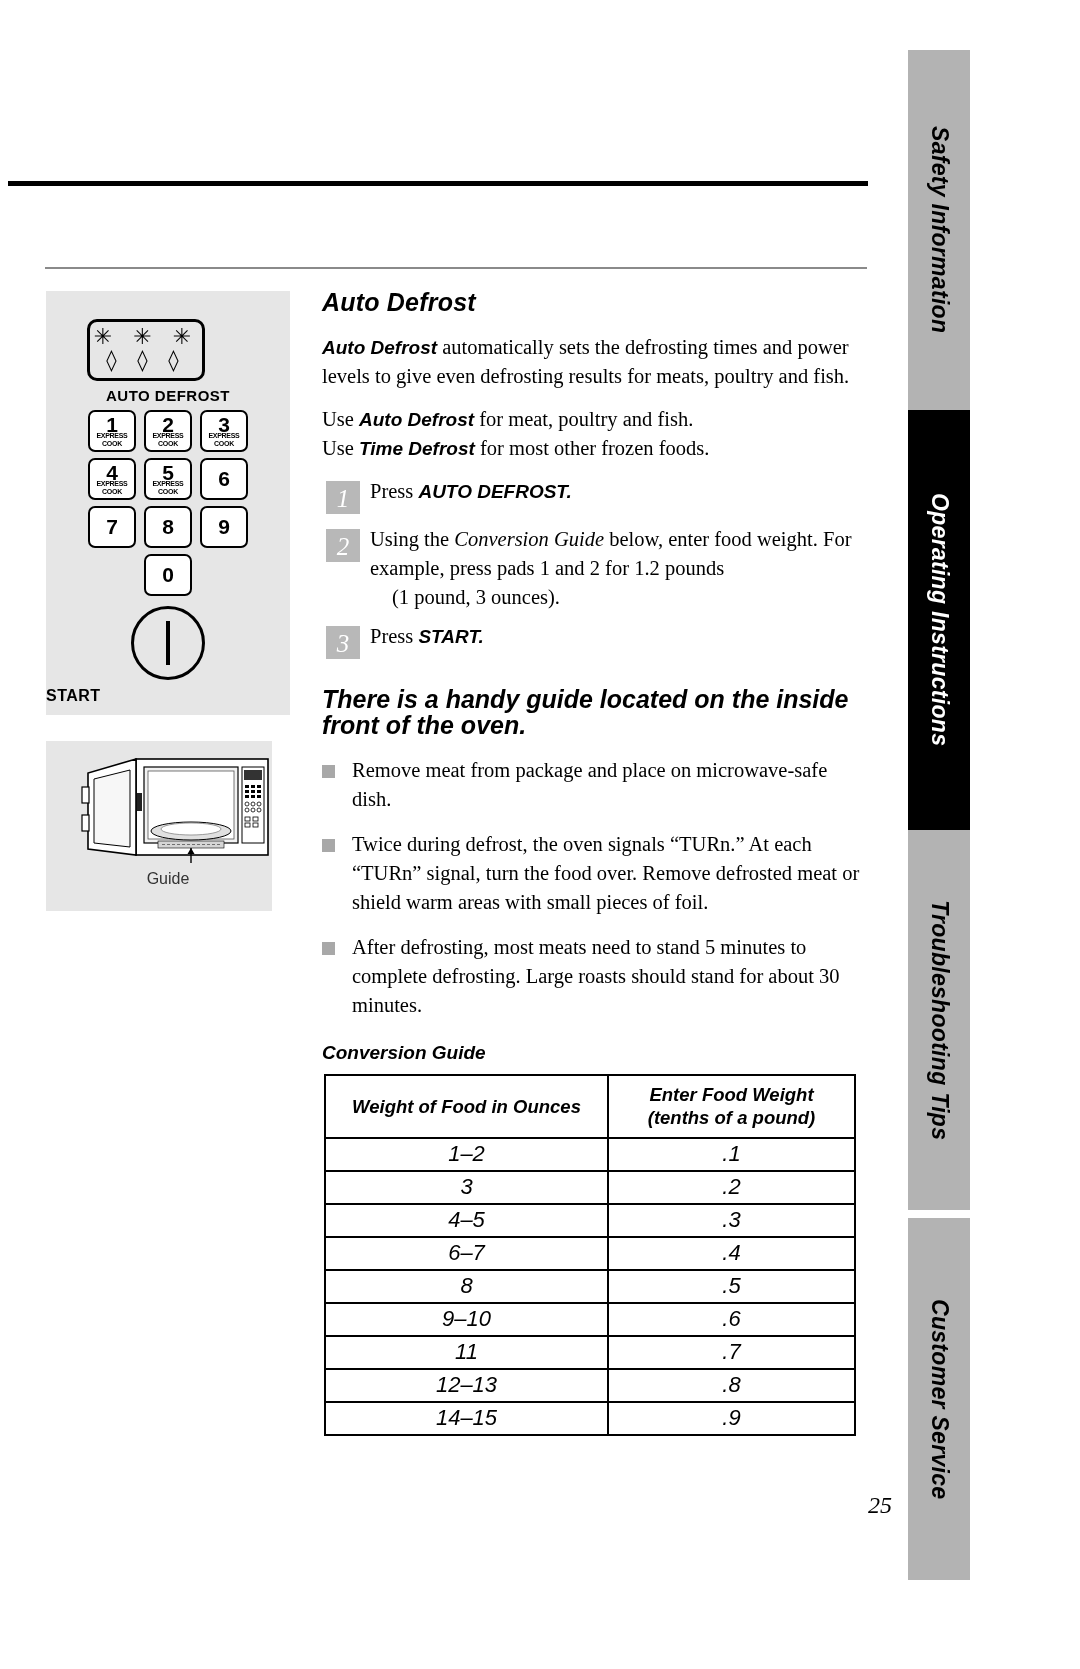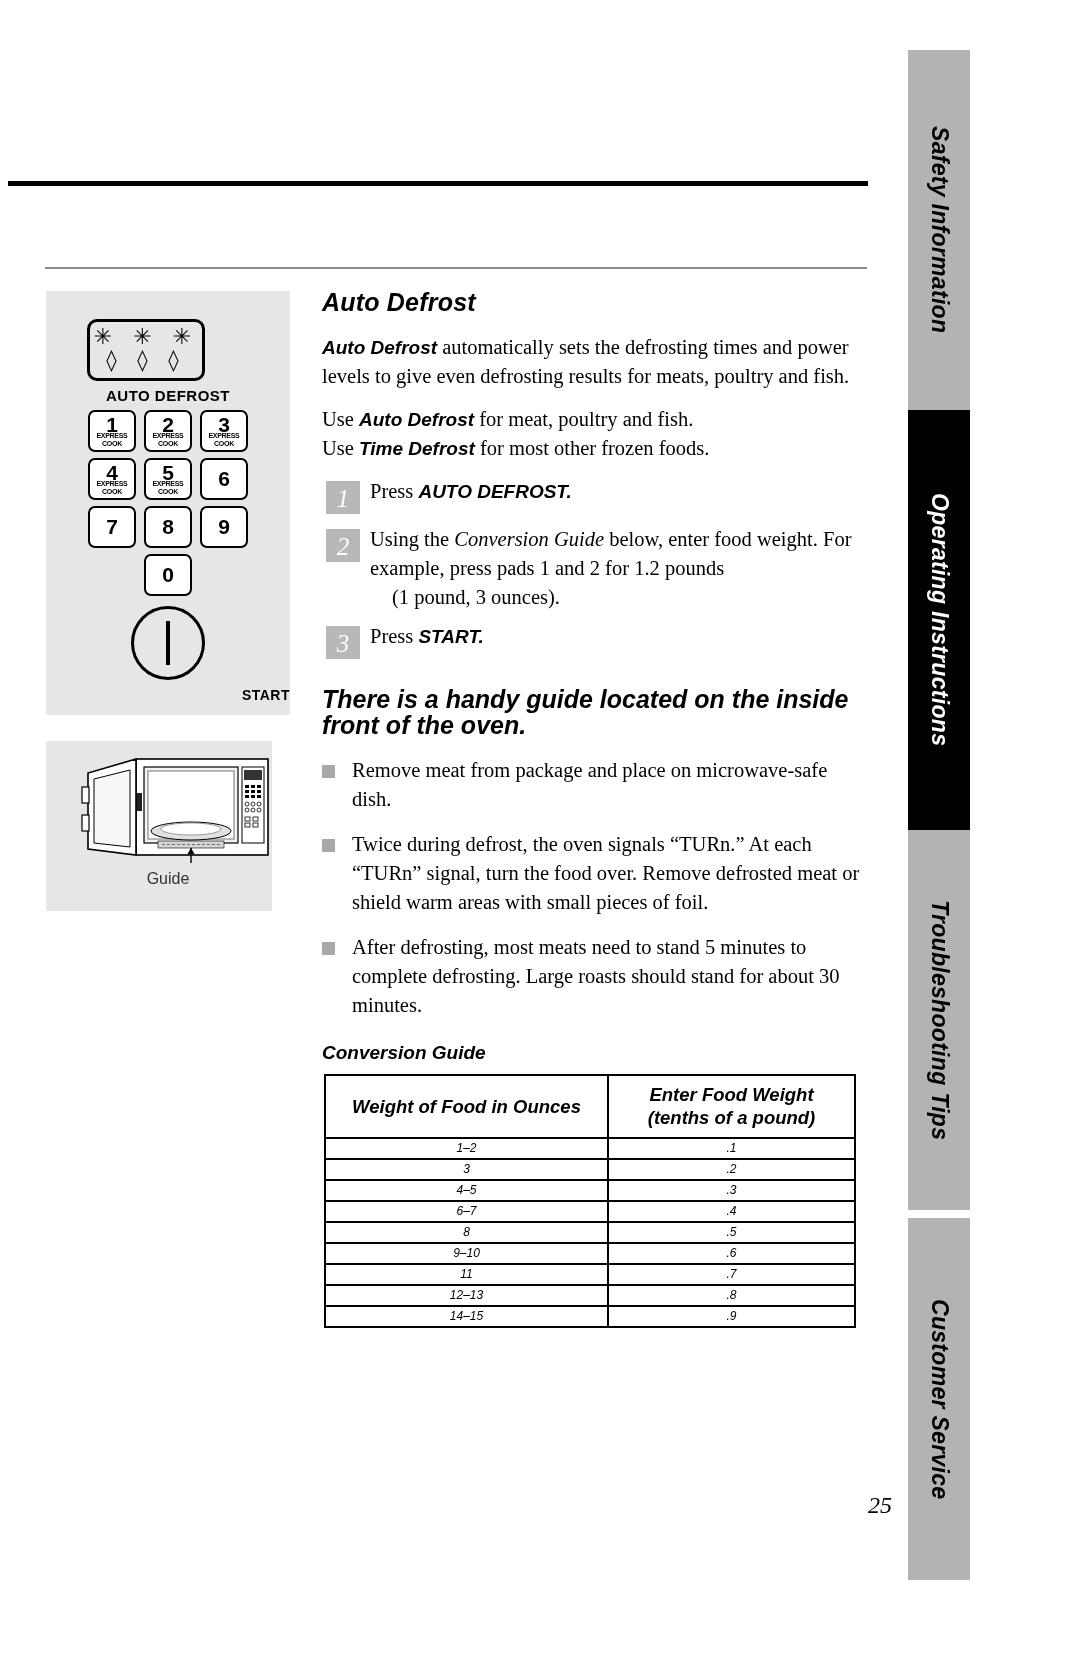--- a/index.html
+++ b/index.html
@@ -169,24 +169,24 @@
   #start-bar {
     position: absolute;
     left: 50%; top: 12px;
     transform: translateX(-50%);
     width: 4px; height: 44px;
     background: #000;
   }
   #start-label {
     position: absolute;
     top: 396px; left: 0; width: 244px;
-    text-align: right;
-    font-family: "Liberation Sans", sans-serif;
-    font-weight: bold;
-    font-size: 14px;
+    text-align: left;
+    font-family: "Liberation Sans", sans-serif;
+    font-weight: bold;
+    font-size: 16px;
     letter-spacing: 0.5px;
   }
 
   
   #oven-art {
     position: absolute;
     left: 12px; top: 12px;
     width: 220px; height: 112px;
   }
   #guide-label {
@@ -299,21 +299,21 @@
     font-family: "Liberation Sans", sans-serif;
     font-style: italic;
     font-weight: bold;
     font-size: 18.5px;
     line-height: 23px;
     padding: 7px 4px 8px 4px;
   }
   #conv-table td {
     font-family: "Liberation Sans", sans-serif;
     font-style: italic;
-    font-size: 12px;
+    font-size: 22px;
     padding: 2px 4px 3px 4px;
   }
   #conv-table col.c1 { width: 283px; }
   #conv-table col.c2 { width: 247px; }
 
   #page-number {
     position: absolute;
     left: 868px;
     top: 1492px;
     font-family: "Liberation Serif", serif;

